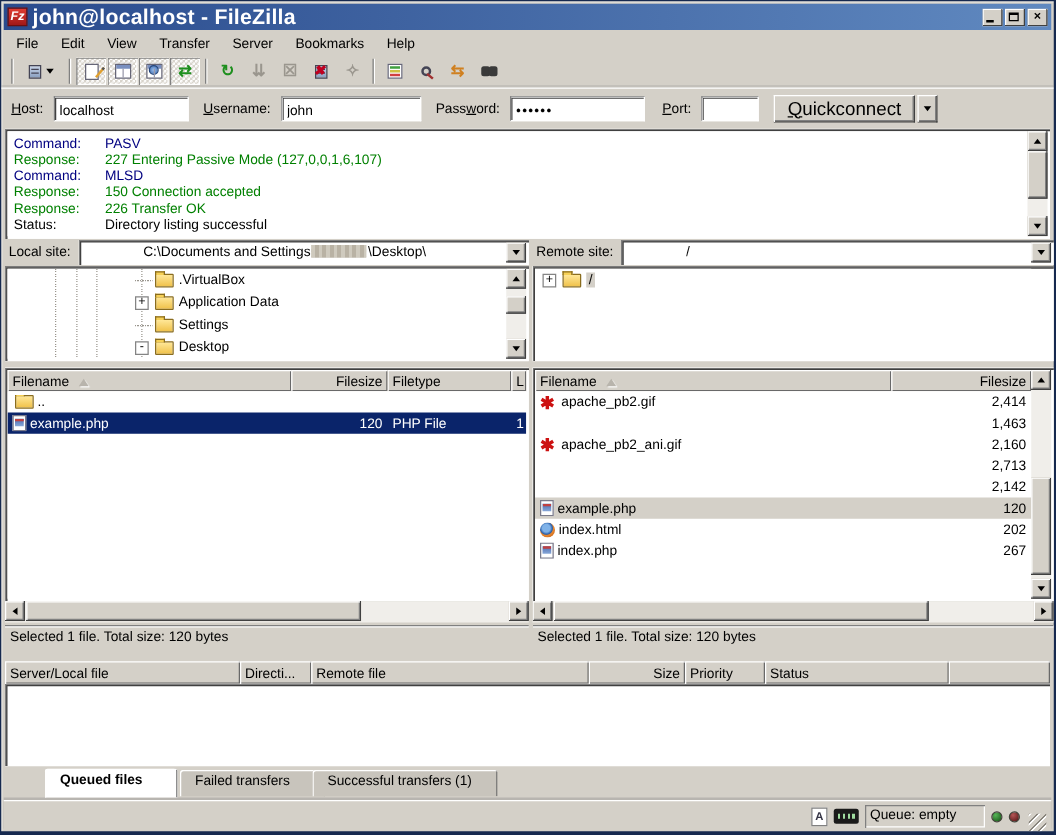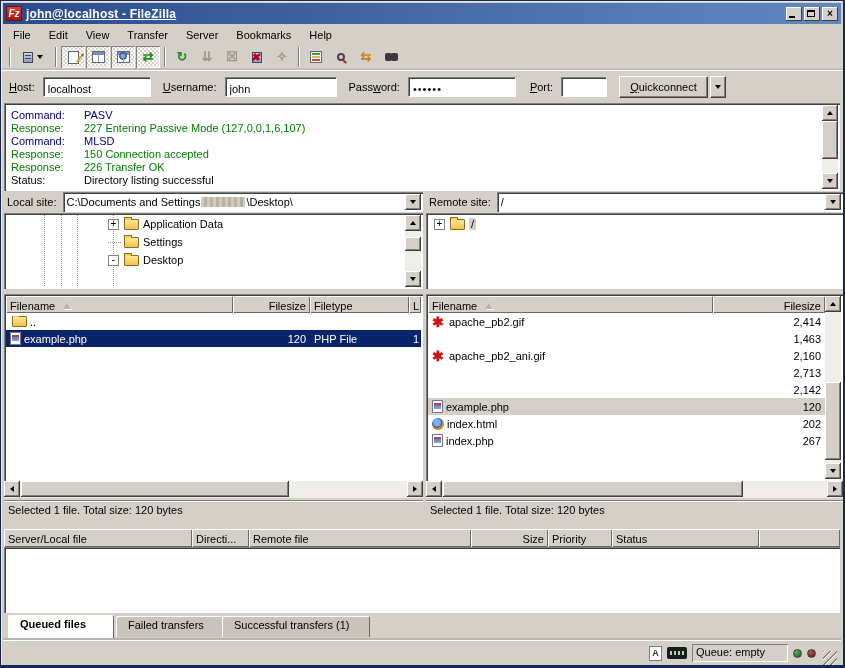--- a/index.html
+++ b/index.html
@@ -6,21 +6,21 @@
   html,body { width:845px; height:668px; font-family:"Liberation Sans", sans-serif; font-size:11px; color:#000; }
   #window{ position:relative; width:845px; height:668px; background:#d4d0c8;
            border:1px solid #16294f; border-bottom:3px solid #16294f; border-right:2px solid #16294f; overflow:hidden;
            box-shadow: inset 1px 1px 0 #e9e7e2; }
 
   
   .titlebar{ position:absolute; top:2px; left:2px; right:2px; height:21px;
              background:linear-gradient(90deg,#2a4b8d,#6089c0); display:flex; align-items:center; padding:0 3px; }
   .fz-icon{ width:16px; height:15px; background:linear-gradient(#e03c31,#a01818); border:1px solid #6d0f0f;
             color:#fff; font-weight:bold; font-style:italic; font-size:10px; line-height:13px; text-align:center; margin-right:4px; }
-  .title-text{ color:#fff; font-weight:bold; font-size:12px; flex:1; letter-spacing:.2px;text-decoration:underline; }
+  .title-text{ color:#fff; font-weight:bold; font-size:17px; flex:1; letter-spacing:.2px; }
   .tb-btns{ display:flex; gap:2px; }
   .cap-btn{ width:16px; height:14px; background:#d4d0c8; position:relative;
             box-shadow: inset -1px -1px 0 #404040, inset 1px 1px 0 #fff; }
   .cap-btn .g-min{ position:absolute; left:3px; bottom:3px; width:6px; height:2px; background:#000; }
   .cap-btn .g-max{ position:absolute; left:3px; top:3px; width:8px; height:7px; border:1px solid #000; border-top-width:2px; }
   .g-x{ position:absolute; inset:0; font-size:10px; font-weight:bold; line-height:13px; text-align:center; }
 
   
   .menubar{ position:absolute; top:24px; left:3px; right:3px; height:19px; display:flex; align-items:center; }
   .menu-item{ padding:2px 9px; cursor:default; }
@@ -57,21 +57,21 @@
   .dd-arrow{ width:0; height:0; border-left:3px solid transparent; border-right:3px solid transparent; border-top:4px solid #000; margin-left:4px; }
 
   
   .qc{ position:absolute; top:69px; left:0; right:0; height:33px; border-top:1px solid #fff; display:flex; align-items:center; padding-left:8px; gap:6px;
        box-shadow: 0 -2px 0 #80808033; }
   .qc label{ margin-right:2px; }
   .u{ text-decoration:underline; }
   .tfield{ height:20px; background:#fff; border:1px solid #808080; border-bottom-color:#fff; border-right-color:#fff;
            box-shadow: inset 1px 1px 0 #404040; padding:3px 3px 0 4px; font-family:"Liberation Sans",sans-serif; font-size:11px; }
   .qc-btn{ height:22px; padding:0 10px; background:#d4d0c8; border:1px solid; border-color:#fff #404040 #404040 #fff;
-           box-shadow: inset -1px -1px 0 #808080; font-size:11px; }
+           box-shadow: inset -1px -1px 0 #808080; font-size:15px; }
   .qc-dd{ width:16px; height:22px; background:#d4d0c8; border:1px solid; border-color:#fff #404040 #404040 #fff;
           box-shadow: inset -1px -1px 0 #808080; display:flex; align-items:center; justify-content:center; }
 
   
   .sunken{ background:#fff; box-shadow: inset 1px 1px 0 #808080, inset 2px 2px 0 #404040, inset -1px -1px 0 #fff; }
   .sb-v{ position:absolute; top:2px; right:2px; bottom:2px; width:16px; background:#f0eeea; }
   .sb-h{ background:#f0eeea; position:relative; }
   .sb-btn{ position:absolute; width:16px; height:16px; background:#d4d0c8;
            box-shadow: inset -1px -1px 0 #404040, inset 1px 1px 0 #fff, inset -2px -2px 0 #808080; display:flex; align-items:center; justify-content:center; }
   .tri-up{ width:0;height:0;border-left:3px solid transparent;border-right:3px solid transparent;border-bottom:4px solid #000; }
@@ -85,21 +85,21 @@
   .log-inner{ position:absolute; inset:2px 18px 2px 2px; background:#fff; overflow:hidden; padding:4px 0 0 5px; }
   .log-line{ display:flex; height:13px; line-height:13px; }
   .log-label{ width:73px; }
   .lc{ color:#000080; } .lr{ color:#008000; } .ls{ color:#000; }
 
   
   .sitebar{ position:absolute; height:20px; display:flex; align-items:center; }
   .sitebar .lbl{ padding:0 6px 0 3px; }
   .combo{ flex:1; height:20px; background:#fff; box-shadow: inset 1px 1px 0 #808080, inset 2px 2px 0 #404040, inset -1px -1px 0 #fff;
           display:flex; align-items:center; padding-left:4px; position:relative; }
-  .combo .cval{ flex:1; white-space:nowrap; overflow:hidden; }
+  .combo .cval{ flex:1; white-space:nowrap; overflow:hidden;margin-left:48px; }
   .combo .dbtn{ position:absolute; right:2px; top:2px; bottom:2px; width:16px; background:#d4d0c8;
                 box-shadow: inset -1px -1px 0 #404040, inset 1px 1px 0 #fff, inset -2px -2px 0 #808080;
                 display:flex; align-items:center; justify-content:center; }
   .redacted{ display:inline-block; width:44px; height:10px; vertical-align:-1px; margin:0 1px;
              background: repeating-linear-gradient(90deg,#cfcabe 0 3px,#b9b2a4 3px 6px), repeating-linear-gradient(#d8d2c6 0 3px,#c2bcb0 3px 6px); }
 
   
   .tree{ position:absolute; overflow:hidden; }
   .tree-inner{ position:absolute; inset:2px 18px 2px 2px; background:#fff; overflow:hidden; }
   .guide{ position:absolute; top:0; bottom:0; width:1px;
@@ -132,21 +132,21 @@
   .icon-php::after{ content:""; position:absolute; left:1px; right:1px; top:2px; bottom:3px; background:linear-gradient(#4a6ab0,#88a8d8); box-shadow:0 2px 0 #c04040 inset; }
   .icon-css::after{ content:""; position:absolute; left:-3px; bottom:-2px; width:7px; height:7px; border-radius:50%; background:radial-gradient(#ffe24a,#c89a10); border:1px solid #806000; }
 
   .status-line{ position:absolute; height:20px; background:#d4d0c8; box-shadow: inset 0 1px 0 #808080, inset 0 2px 0 #fff; padding:4px 0 0 4px; }
 
   
   .q-head{ position:absolute; top:528px; left:3px; right:3px; height:18px; display:flex; }
   .q-body{ position:absolute; top:546px; left:3px; right:3px; height:66px; }
   .tabs{ position:absolute; top:614px; left:3px; right:3px; height:24px; }
   .tab{ position:absolute; top:1px; height:21px; padding:3px 12px 0 12px; background:#c8c4bc;
-        box-shadow: inset 1px 1px 0 #fff, inset -1px 0 0 #696969; border-radius:2px 2px 0 0; }
+        box-shadow: inset 1px 1px 0 #fff, inset -1px 0 0 #696969; border-radius:2px 2px 0 0;margin-left:28px; }
   .tab.active{ background:#fff; font-weight:bold; height:23px; top:0; box-shadow: inset 1px 1px 0 #fff, inset -1px 0 0 #696969; z-index:2; }
 
   
   .statusbar{ position:absolute; left:2px; right:2px; bottom:0; height:25px; border-top:1px solid #fff; box-shadow:0 -2px 0 #80808055;
               display:flex; align-items:center; justify-content:flex-end; gap:5px; padding:0 4px; }
   .st-doc{ width:13px; height:15px; background:#fff; border:1px solid #808080; font-size:9px; font-weight:bold; color:#334; text-align:center; line-height:13px; }
   .st-badge{ width:20px; height:12px; background:#1a1a1a; border-radius:2px; position:relative; }
   .st-badge::after{ content:""; position:absolute; left:3px; top:4px; width:14px; height:4px;
                     background:repeating-linear-gradient(90deg,#9fdc9f 0 2px,transparent 2px 4px); }
   .q-box{ width:96px; height:18px; background:#d4d0c8; box-shadow: inset 1px 1px 0 #808080, inset -1px -1px 0 #fff; padding:2px 0 0 4px; }
@@ -313,20 +313,25 @@
     </div>
   </div>
 
   <div class="tree sunken" style="top:212px; left:3px; width:419px; height:76px">
     <div class="tree-inner">
       <div class="guide" style="left:38px"></div>
       <div class="guide" style="left:55px"></div>
       <div class="guide" style="left:71px"></div>
       <div class="guide" style="left:107px"></div>
       <div class="trow" style="padding-left:102px">
+        <span class="conn"></span>
+        <span class="icon-folder"></span>
+        <span>.VirtualBox</span>
+      </div>
+      <div class="trow" style="padding-left:102px">
         <span class="expander">+</span>
         <span class="icon-folder"></span>
         <span>Application Data</span>
       </div>
       <div class="trow" style="padding-left:102px">
         <span class="conn"></span>
         <span class="icon-folder"></span>
         <span>Settings</span>
       </div>
       <div class="trow" style="padding-left:102px">

